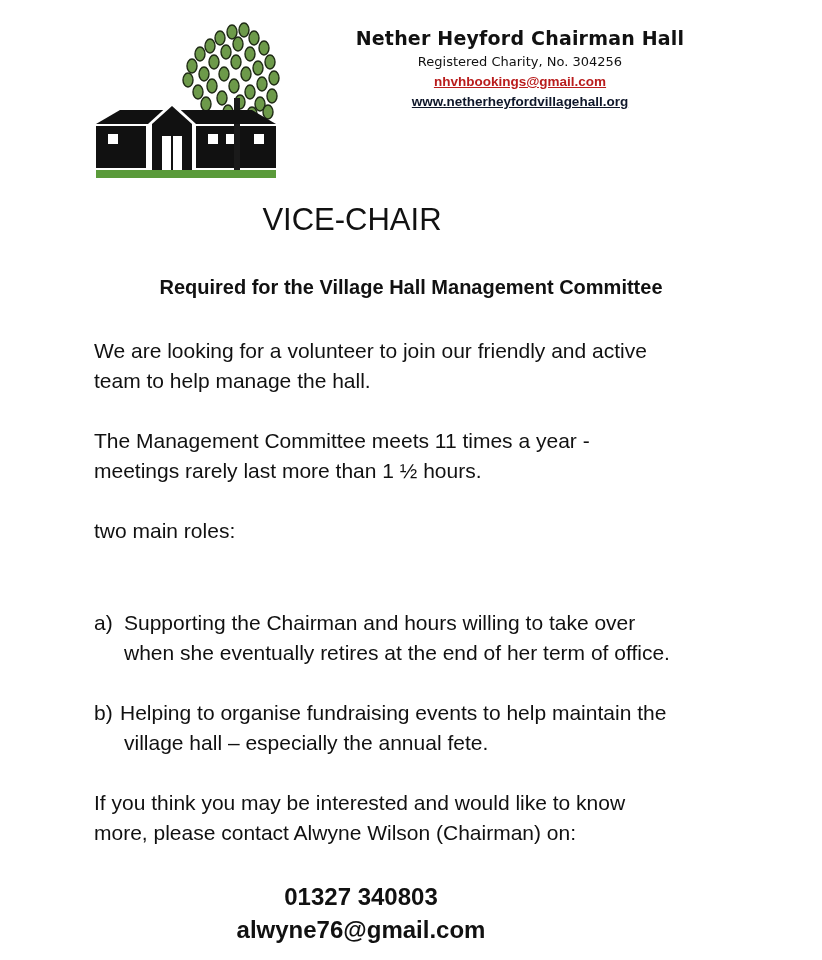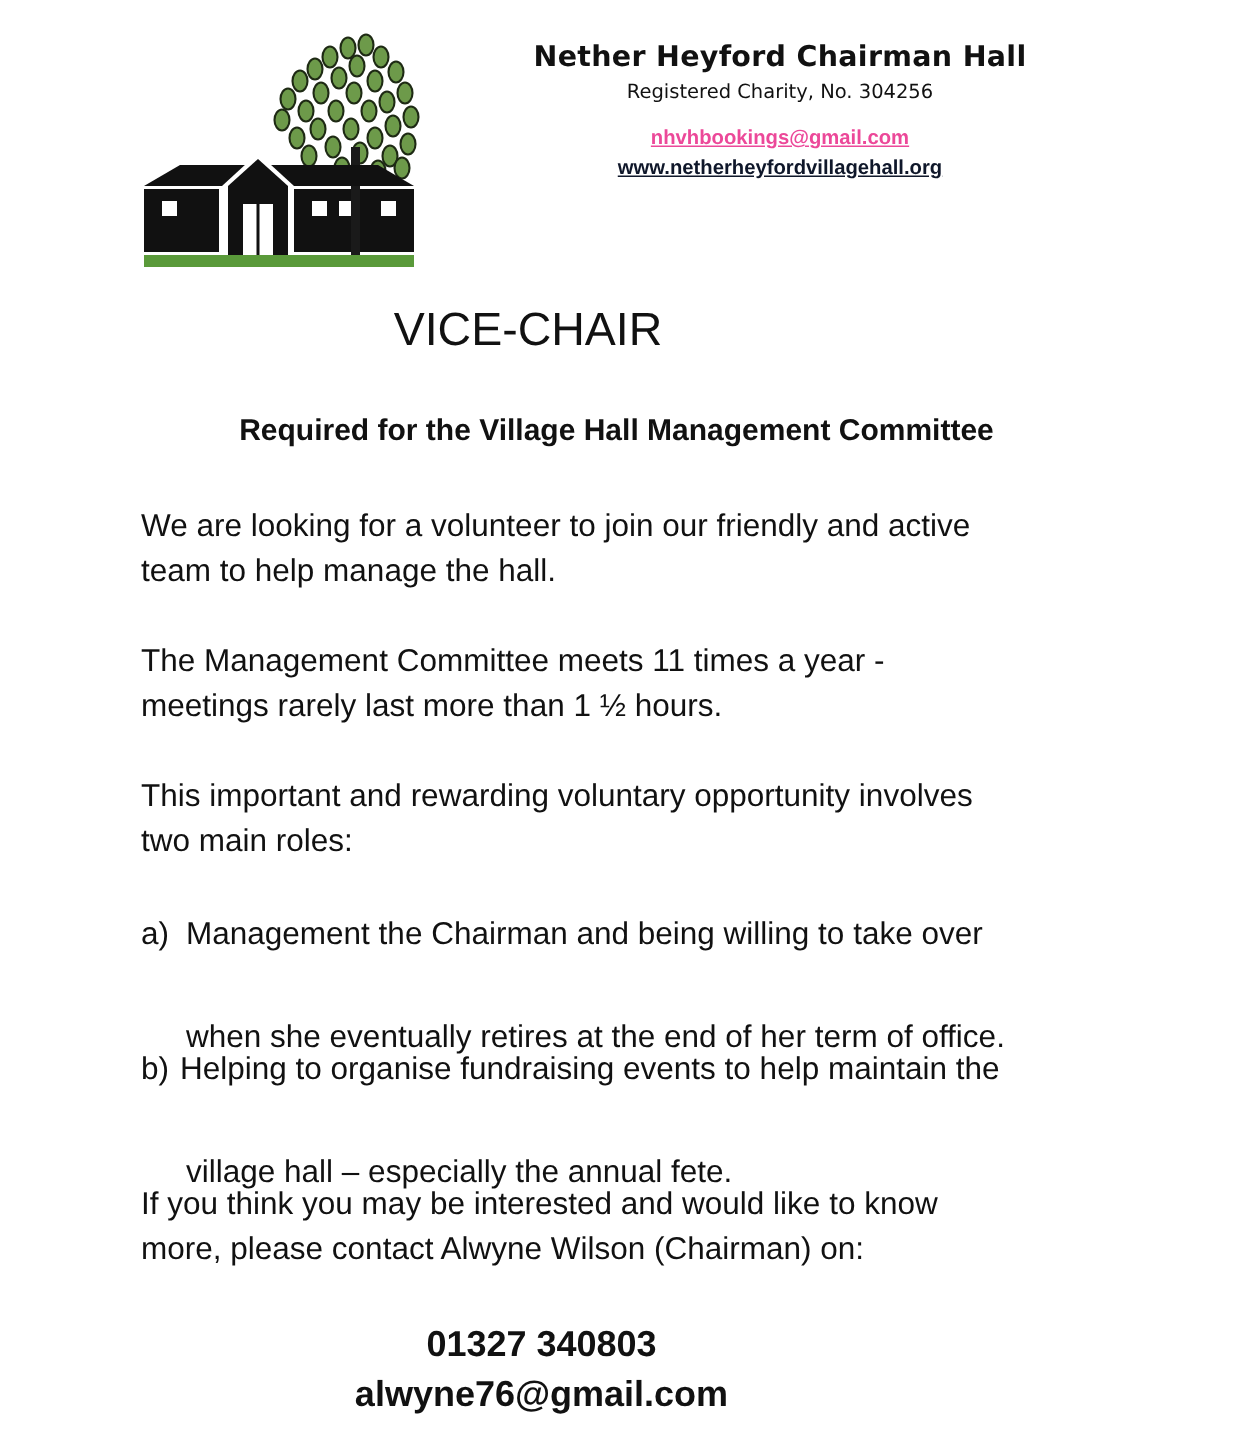--- a/index.html
+++ b/index.html
@@ -5,31 +5,31 @@
     html, body { margin: 0; padding: 0; background: #ffffff; }
     body {
       width: 822px; height: 960px; position: relative; overflow: hidden;
       font-family: "Liberation Sans", sans-serif; color: #111111;
     }
     .logo { position: absolute; left: 92px; top: 18px; width: 190px; height: 162px; }
     .header { position: absolute; left: 330px; top: 24px; width: 380px; text-align: center; }
     .org-name { font-family: "DejaVu Sans", sans-serif; font-weight: bold; font-size: 19px; letter-spacing: 0.2px; color: #111; line-height: 28px; }
     .charity { font-family: "DejaVu Sans", sans-serif; font-size: 13px; color: #111; line-height: 20px; }
     .link { display: block; font-family: "Liberation Sans", sans-serif; font-weight: bold; font-size: 13.5px; text-decoration: underline; line-height: 20px; }
-    .link-email { color: #ec4899; margin-top: 10px; }
+    .link-email { color: #b91c1c; }
     .link-web { color: #0f172a; }
     .title { position: absolute; left: 0; width: 704px; top: 202px; text-align: center; font-size: 31px; color: #111; }
     .subtitle { position: absolute; left: 0; width: 822px; top: 276px; text-align: center; font-size: 20px; font-weight: bold; color: #111; }
     .para { position: absolute; left: 94px; width: 660px; font-size: 21px; line-height: 30px; color: #111; }
     .p1 { top: 336px; }
     .p2 { top: 426px; }
     .p3 { top: 516px; }
     .item { position: absolute; left: 94px; width: 660px; font-size: 21px; line-height: 30px; }
     .item .marker { display: inline-block; width: 30px; }
-    .item .cont { display: block; padding-left: 30px; margin-top: 39px; }
+    .item .cont { display: block; padding-left: 30px; }
     .ia { top: 608px; }
     .ib { top: 698px; }
     .p4 { top: 788px; }
     .contact { position: absolute; left: 16px; width: 690px; text-align: center; font-weight: bold; font-size: 24px; line-height: 34px; color: #111; }
     .phone { top: 880px; }
     .cemail { top: 913px; }
   </style>
 </head>
 <body>
 
@@ -107,26 +107,25 @@
 
 <div class="para p1">
   <div>We are looking for a volunteer to join our friendly and active</div>
   <div>team to help manage the hall.</div>
 </div>
 <div class="para p2">
   <div>The Management Committee meets 11 times a year -</div>
   <div>meetings rarely last more than 1 ½ hours.</div>
 </div>
 <div class="para p3">
-  <div>This important and rewarding voluntary opportunity involves</div>
   <div>two main roles:</div>
 </div>
 
 <div class="item ia">
-  <span class="marker">a)</span><span>Management the Chairman and being willing to take over</span>
+  <span class="marker">a)</span><span>Supporting the Chairman and hours willing to take over</span>
   <span class="cont">when she eventually retires at the end of her term of office.</span>
 </div>
 <div class="item ib">
   <span class="marker" style="width:26px">b)</span><span>Helping to organise fundraising events to help maintain the</span>
   <span class="cont">village hall – especially the annual fete.</span>
 </div>
 
 <div class="para p4">
   <div>If you think you may be interested and would like to know</div>
   <div>more, please contact Alwyne Wilson (Chairman) on:</div>

